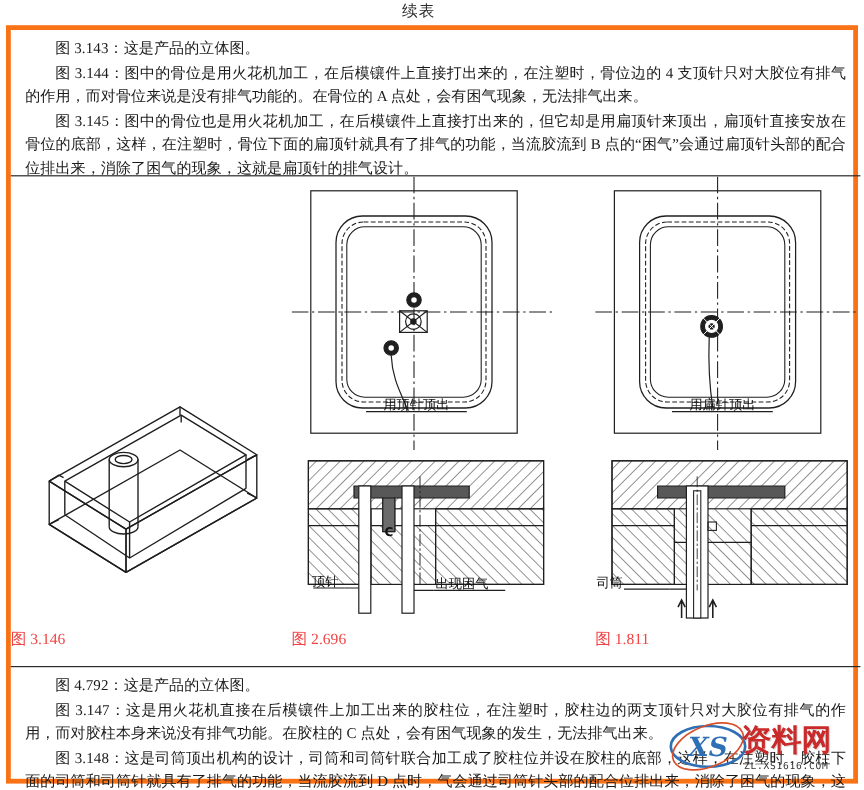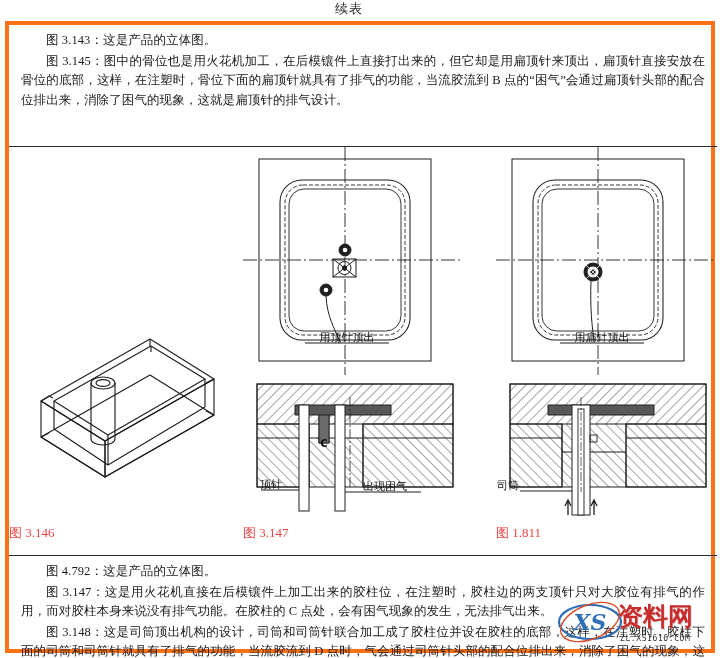--- a/index.html
+++ b/index.html
@@ -81,20 +81,21 @@
 <body>
 
 <div class="page">
 
   <div class="runhead">续表</div>
 
   <div class="frame">
 
     <div class="cell-top">
       <p class="para">图 3.143：这是产品的立体图。</p>
+      <p class="para">图 3.144：图中的骨位是用火花机加工，在后模镶件上直接打出来的，在注塑时，骨位边的 4 支顶针只对大胶位有排气的作用，而对骨位来说是没有排气功能的。在骨位的 A 点处，会有困气现象，无法排气出来。</p>
       <p class="para">图 3.145：图中的骨位也是用火花机加工，在后模镶件上直接打出来的，但它却是用扁顶针来顶出，扁顶针直接安放在骨位的底部，这样，在注塑时，骨位下面的扁顶针就具有了排气的功能，当流胶流到 B 点的“困气”会通过扁顶针头部的配合位排出来，消除了困气的现象，这就是扁顶针的排气设计。</p>
     </div>
 
     <div class="cell-figs">
       <div class="figrow">
 
         <div class="panel p1">
           <div class="svgholder">
             <svg viewBox="0 0 238 409" width="238" height="409">
               <g fill="none" stroke="#1f1f1f" stroke-width="1.15" stroke-linejoin="round">
@@ -210,21 +211,21 @@
                 <line x1="56" y1="343" x2="44" y2="343" stroke="#1f1f1f" stroke-width="1"></line>
                 <line x1="18" y1="343" x2="44" y2="343" stroke="#1f1f1f" stroke-width="1"></line>
                 <text x="17" y="341" text-anchor="start" font-family="'DejaVu Sans','Liberation Sans',sans-serif" font-size="11" fill="#111">顶针</text>
 
                 <line x1="102" y1="345" x2="118" y2="345" stroke="#1f1f1f" stroke-width="1"></line>
                 <line x1="118" y1="345" x2="178" y2="345" stroke="#1f1f1f" stroke-width="1"></line>
                 <text x="120" y="343" text-anchor="start" font-family="'DejaVu Sans','Liberation Sans',sans-serif" font-size="11" fill="#111">出现困气</text>
               </g>
             </svg>
           </div>
-          <div class="figcap">图 3.147</div>
+          <div class="figcap">图 2.696</div>
         </div>
 
         <div class="panel p3">
           <div class="svgholder">
             <svg viewBox="0 0 235 409" width="235" height="409">
               <defs>
                 <pattern id="g1" patternUnits="userSpaceOnUse" width="7" height="7" patternTransform="rotate(45)">
                   <line x1="0" y1="0" x2="0" y2="7" stroke="#1f1f1f" stroke-width="0.8"></line>
                 </pattern>
                 <pattern id="g2" patternUnits="userSpaceOnUse" width="7" height="7" patternTransform="rotate(-45)">

